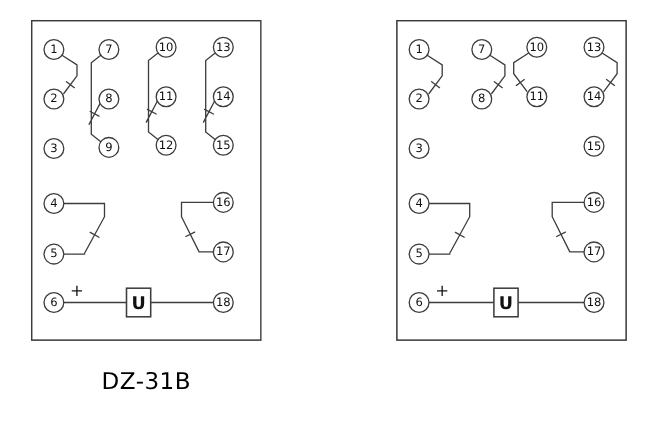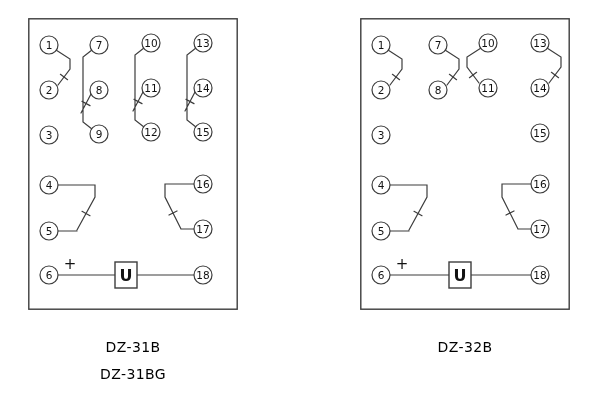--- a/index.html
+++ b/index.html
@@ -3,21 +3,21 @@
 <meta charset="utf-8">
 <style>
   * { margin:0; padding:0; box-sizing:border-box; }
   html,body { background:#ffffff; }
   body { width:600px; height:400px; font-family:"DejaVu Sans", sans-serif; }
   .page { position:relative; width:600px; height:400px; background:#ffffff; overflow:hidden; }
   .diagram { position:absolute; width:210px; top:18px; }
   .diagram.left { left:28px; }
   .diagram.right { left:360px; }
   .diagram svg { display:block; }
-  figcaption { margin-top:24px; text-align:center; font-size:14px; color:#000000; letter-spacing:0.4px; line-height:27px; }
+  figcaption { margin-top:24px; text-align:center; font-size:21px; color:#000000; letter-spacing:0.4px; line-height:27px; }
   svg path { fill:none; stroke:#3d3d3d; stroke-width:1.2; stroke-linecap:round; }
   svg .border-rect { fill:none; stroke:#3d3d3d; stroke-width:1.4; }
   svg .coil-rect { fill:#ffffff; stroke:#3d3d3d; stroke-width:1.4; }
   svg circle { fill:#ffffff; stroke:#3d3d3d; stroke-width:1.2; }
   svg text { fill:#111111; font-family:"DejaVu Sans", sans-serif; }
   .t-num { font-size:10.5px; }
   .coil-u { font-size:16px; font-weight:bold; }
   .plus { font-size:15px; }
 </style>
 </head>
@@ -114,21 +114,20 @@
           <circle r="9"></circle>
           <text class="t-num" text-anchor="middle" dominant-baseline="central">17</text>
         </g>
       <g class="terminal" transform="translate(175,257)">
           <circle r="9"></circle>
           <text class="t-num" text-anchor="middle" dominant-baseline="central">18</text>
         </g>
     </svg>
     <figcaption>
       <div>DZ-31B</div>
-      <div>DZ-31BG</div>
     </figcaption>
   </figure>
 
   <figure class="diagram right">
     <svg width="210" height="292" viewBox="0 0 210 292">
       <rect class="border-rect" x="0.8" y="0.8" width="208.4" height="290.4"></rect>
 
       <g>
         <path d="M 28 32 L 42 41 L 42 51 L 30 67 M 32.4 56.3 L 39.6 61.7"></path>
         <path d="M 85 32 L 99 41 L 99 51 L 87 67 M 89.4 56.3 L 96.6 61.7"></path>
@@ -205,17 +204,16 @@
       <g class="terminal" transform="translate(180,211)">
           <circle r="9"></circle>
           <text class="t-num" text-anchor="middle" dominant-baseline="central">17</text>
         </g>
       <g class="terminal" transform="translate(180,257)">
           <circle r="9"></circle>
           <text class="t-num" text-anchor="middle" dominant-baseline="central">18</text>
         </g>
     </svg>
     <figcaption>
-      <div>DZ-32B</div>
     </figcaption>
   </figure>
 
 </div>
 
 </body></html>

